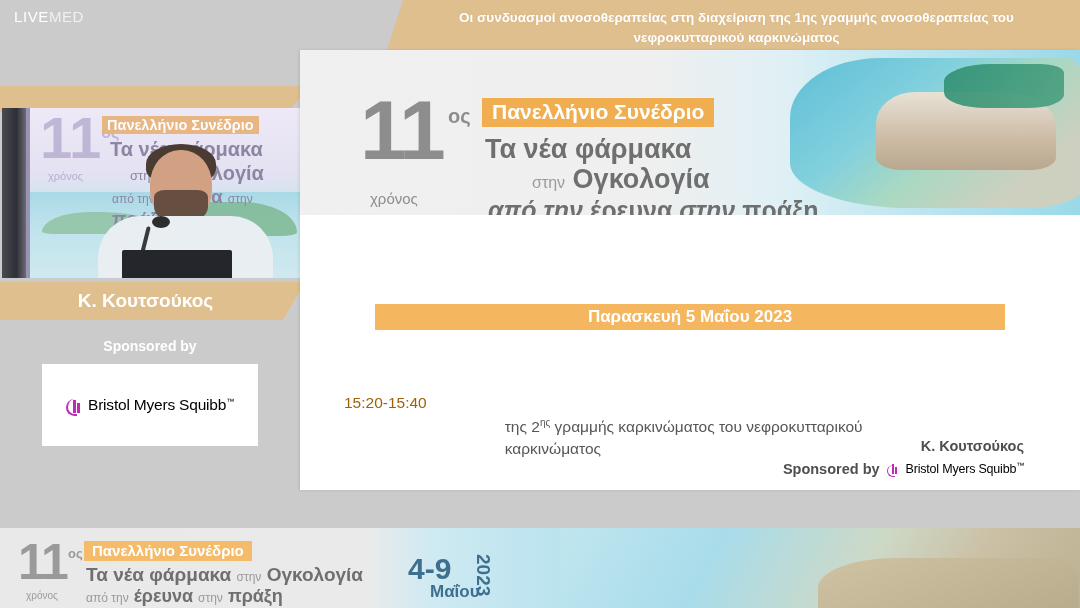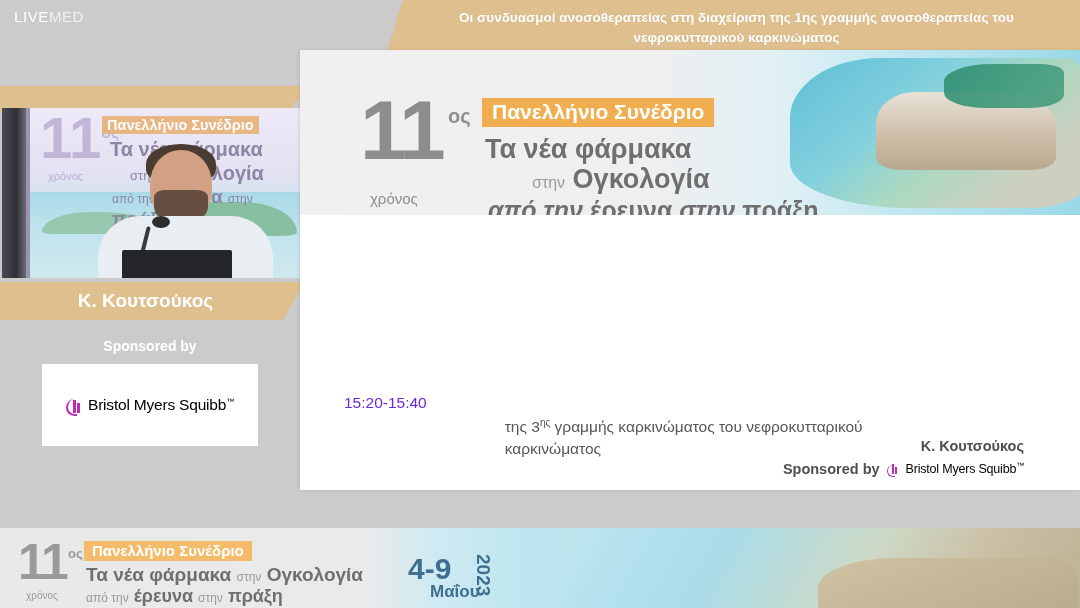--- a/index.html
+++ b/index.html
@@ -207,21 +207,21 @@
   .date-band {
     position: absolute; left: 75px; top: 254px; width: 630px; height: 26px;
     background: #f4b65f; display:flex; align-items:center; justify-content:center;
     color: #ffffff; font-weight: 700; font-size: 17px;
   }
 
   .session {
     position: absolute; left: 44px; top: 344px; width: 700px;
     display: flex; gap: 78px;
   }
-  .session .time { color: #6d28d9; font-size: 15.5px; white-space: nowrap; }
+  .session .time { color: #a16207; font-size: 15.5px; white-space: nowrap; }
   .session .desc { color: #565656; font-size: 15.5px; line-height: 1.42; }
   .session .desc sup { font-size: 10px; }
 
   .slide-speaker {
     position: absolute; right: 56px; top: 388px;
     color: #4f4f4f; font-size: 14.5px; font-weight: 700;
   }
   .slide-sponsor {
     position: absolute; right: 56px; top: 411px;
     display: flex; align-items: center; gap: 7px;
@@ -356,26 +356,27 @@
       <div class="isle-trees"></div>
       <div class="sh-11">11</div>
       <div class="sh-os">ος</div>
       <div class="sh-chronos">χρόνος</div>
       <div class="sh-orange">Πανελλήνιο Συνέδριο</div>
       <div class="sh-l2">Τα νέα φάρμακα</div>
       <div class="sh-l3"><i>στην</i> <span>Ογκολογία</span></div>
       <div class="sh-line4"><i>από την</i> <span>έρευνα</span> <i>στην</i> <span>πράξη</span></div>
     </div>
 
+    <div class="date-band">Παρασκευή 5 Μαΐου 2023</div>
 
     <div class="session">
       <div class="time">15:20-15:40</div>
       <div class="desc">
         <br>
-        <span>της 3</span><sup>ης</sup><span> γραμμής καρκινώματος του νεφροκυτταρικού</span><br>
+        <span>της 2</span><sup>ης</sup><span> γραμμής καρκινώματος του νεφροκυτταρικού</span><br>
         <span>καρκινώματος</span>
       </div>
     </div>
 
     <div class="slide-speaker">Κ. Κουτσούκος</div>
     <div class="slide-sponsor">
       <span class="lbl">Sponsored by</span>
       <span class="bms-mark">
         <span class="bms-arc"></span>
         <i></i>

